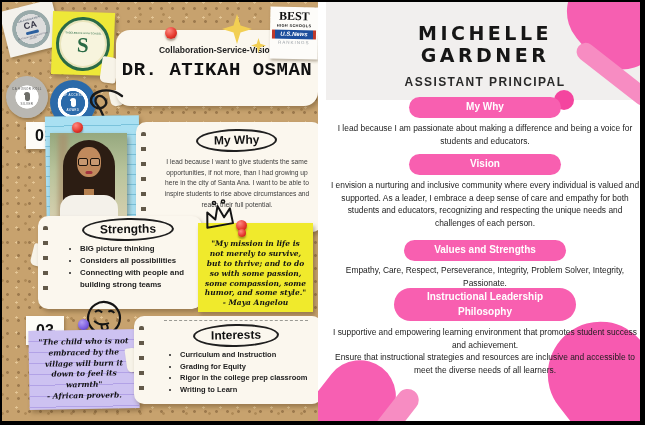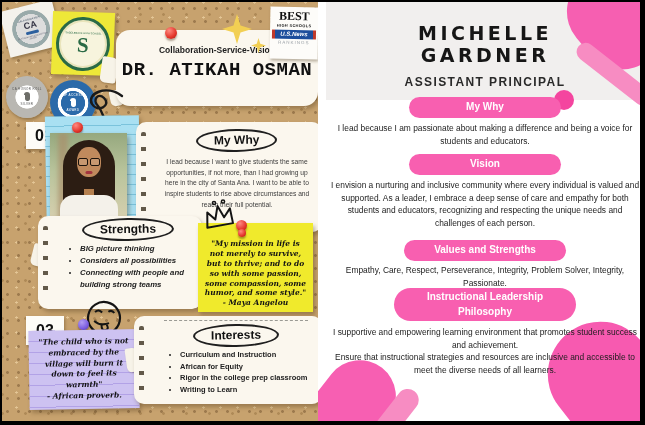--- a/index.html
+++ b/index.html
@@ -157,21 +157,21 @@
         <span class="oval">My Why</span>
       </div>
       <div class="smallpara" style="margin-top:5px;">I lead because I want to give students the same opportunities, if not more, than I had growing up here in the city of Santa Ana. I want to be able to inspire students to rise above circumstances and reach their full potential.</div>
     </div>
 
     <div class="scrap" style="left:30px;top:242px;width:12px;height:22px;transform:rotate(14deg);"></div>
     <div class="paper torn" style="left:36px;top:214px;width:164px;height:93px;text-align:center;">
       <div style="margin-top:2px;">
         <span class="oval">Strengths</span>
       </div>
-      <ul class="bullets" style="margin-left:10px;font-style:italic;">
+      <ul class="bullets" style="margin-left:10px;">
         <li>BIG picture thinking</li>
         <li>Considers all possibilities</li>
         <li>Connecting with people and building strong teams</li>
       </ul>
     </div>
 
     <div class="sticky" style="left:196px;top:221px;width:115px;height:89px;background:#f0ea2c;padding:16px 5px 4px;box-sizing:border-box;">
       <div class="script" style="font-size:7.5px;line-height:1.32;">"My mission in life is not merely to survive, but to thrive; and to do so with some passion, some compassion, some humor, and some style."</div>
       <div class="script" style="font-size:7.5px;">- Maya Angelou</div>
     </div>
@@ -200,21 +200,21 @@
     </div>
 
     <div class="scrap" style="left:124px;top:346px;width:13px;height:24px;transform:rotate(-8deg);"></div>
     <div class="paper torn" style="left:132px;top:314px;width:188px;height:88px;text-align:center;">
       <div style="margin:4px 14px 0;border-top:1.3px dashed #9a9a94;"></div>
       <div style="margin-top:3px;">
         <span class="oval">Interests</span>
       </div>
       <ul class="bullets" style="font-size:7.5px;margin-left:14px;">
         <li>Curriculum and Instruction</li>
-        <li>African for Equity</li>
+        <li>Grading for Equity</li>
         <li>Rigor in the college prep classroom</li>
         <li>Writing to Learn</li>
       </ul>
     </div>
   </div>
 
   <div class="card">
     <div class="header-gray"></div>
 
     <div class="blob" style="left:300px;top:-26px;width:26px;height:60px;border-radius:13px;background:#f4459f;transform:rotate(-40deg);"></div>

